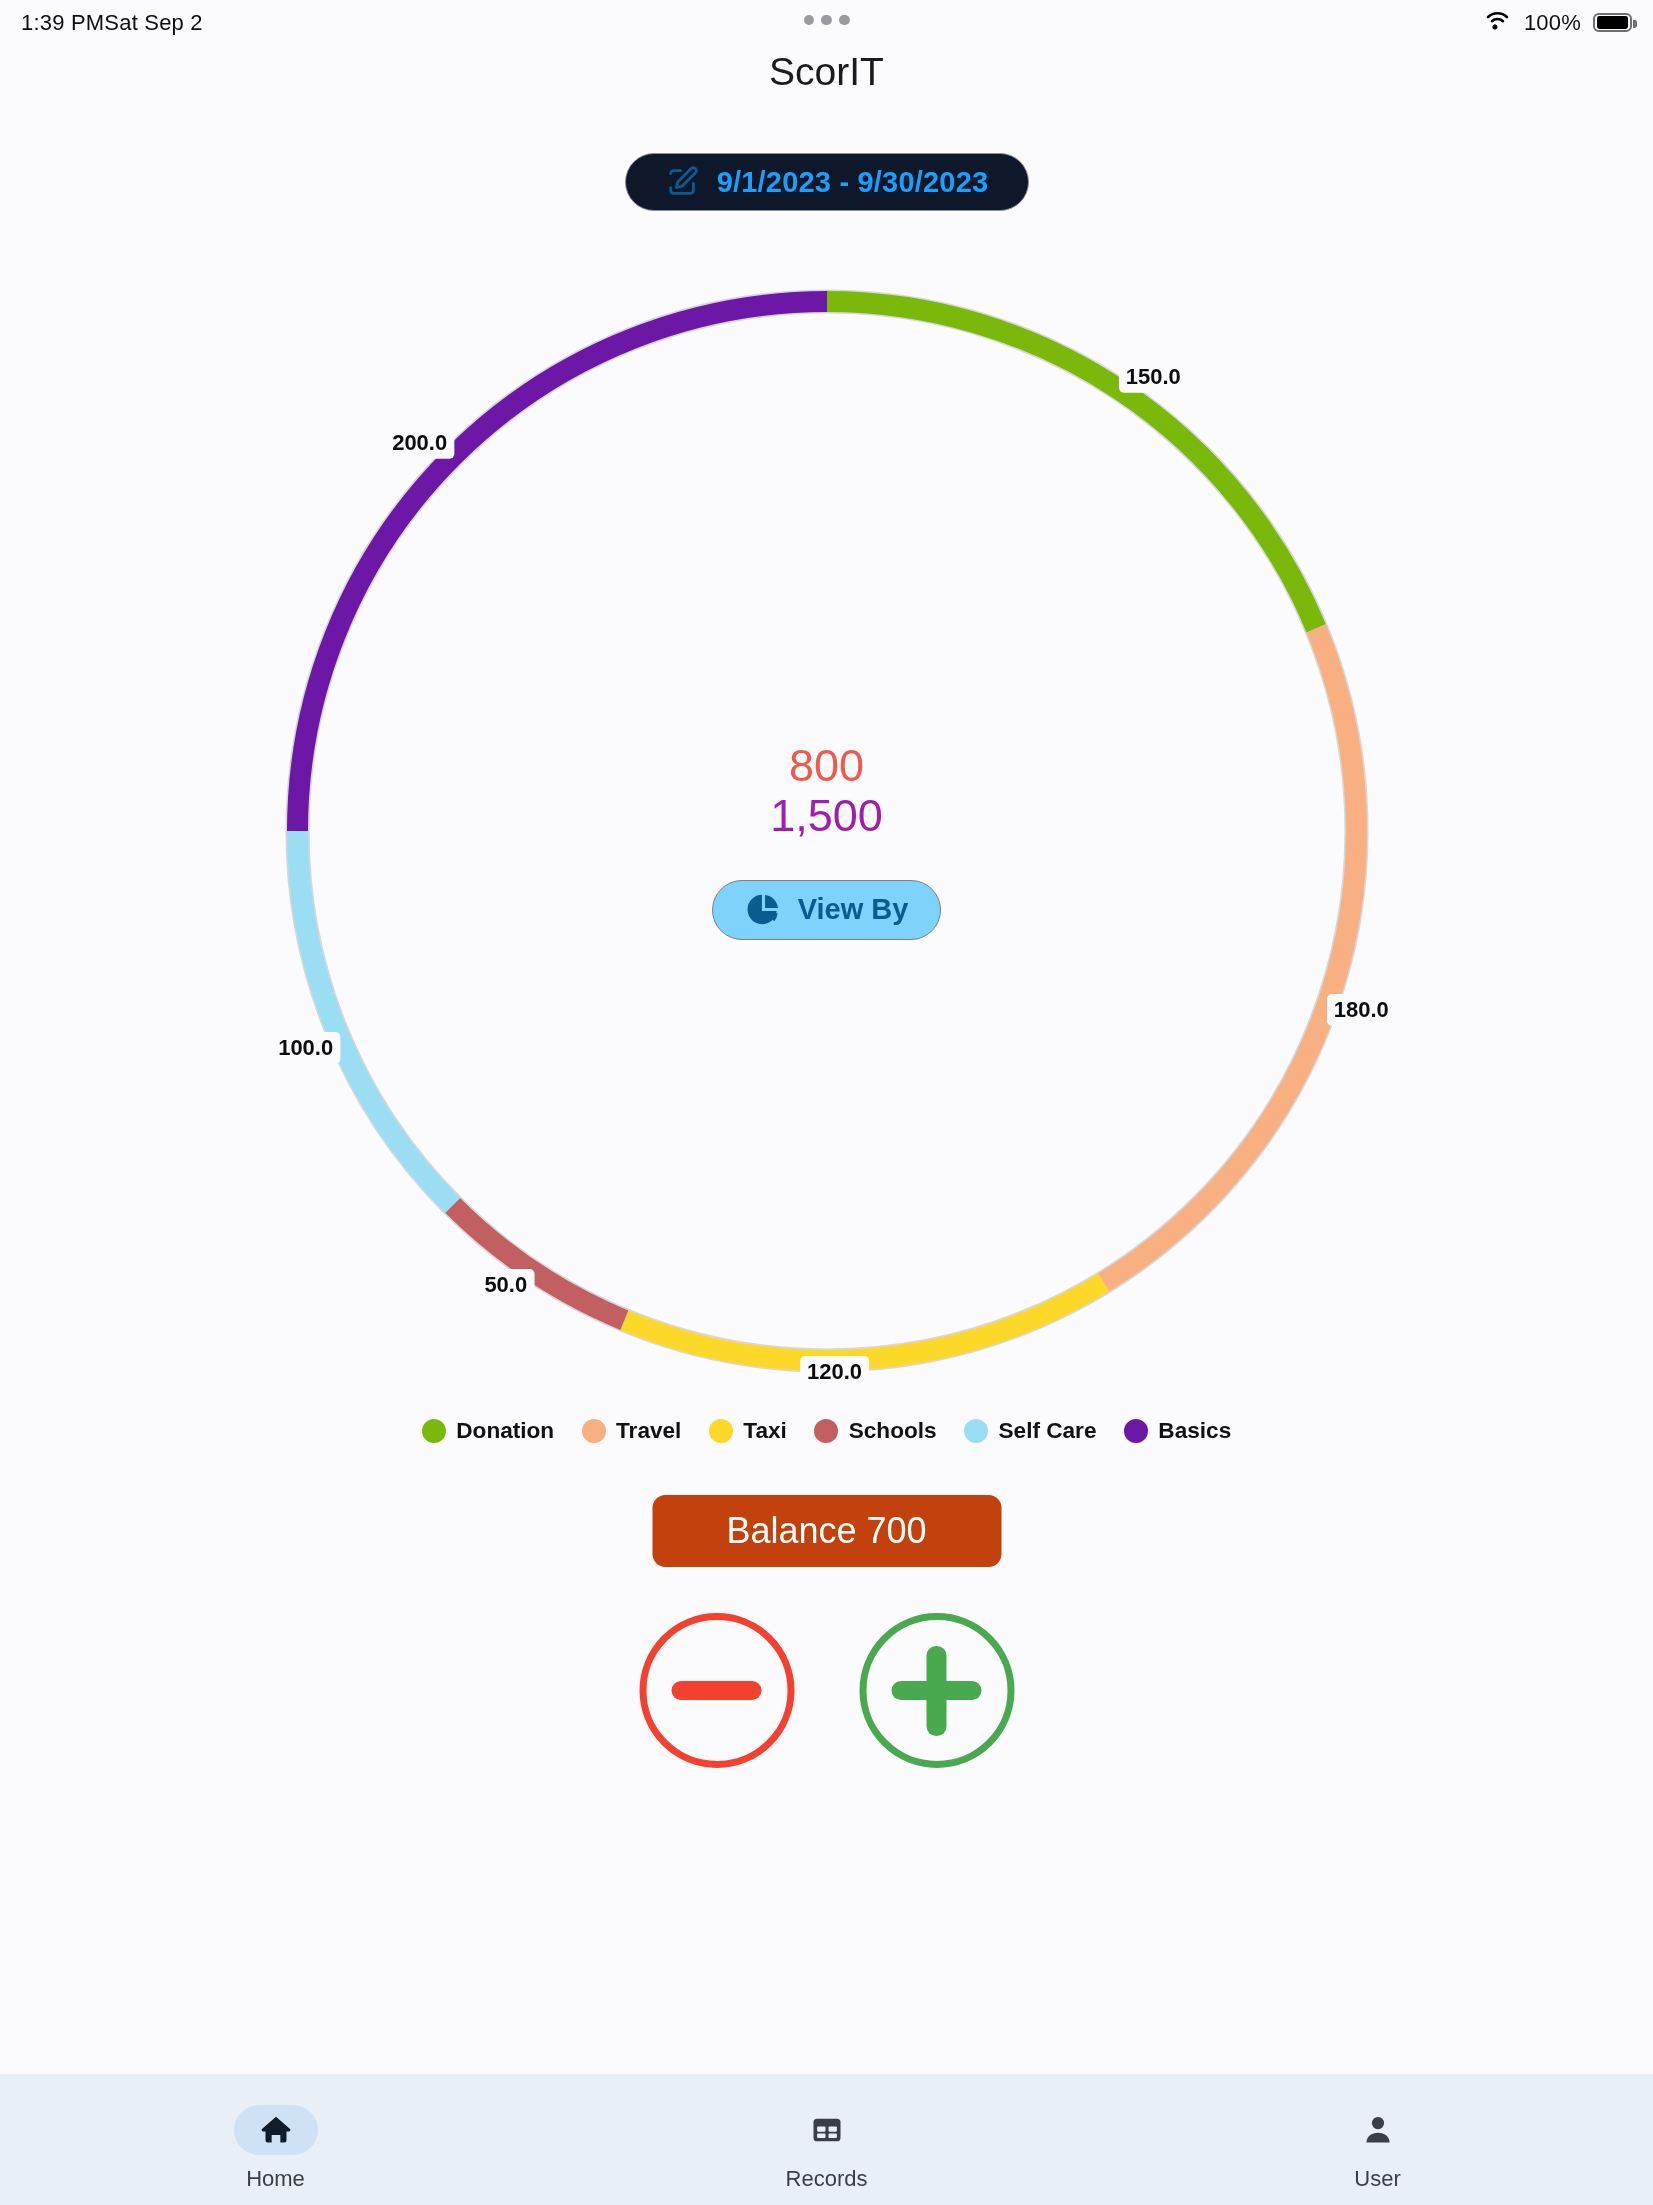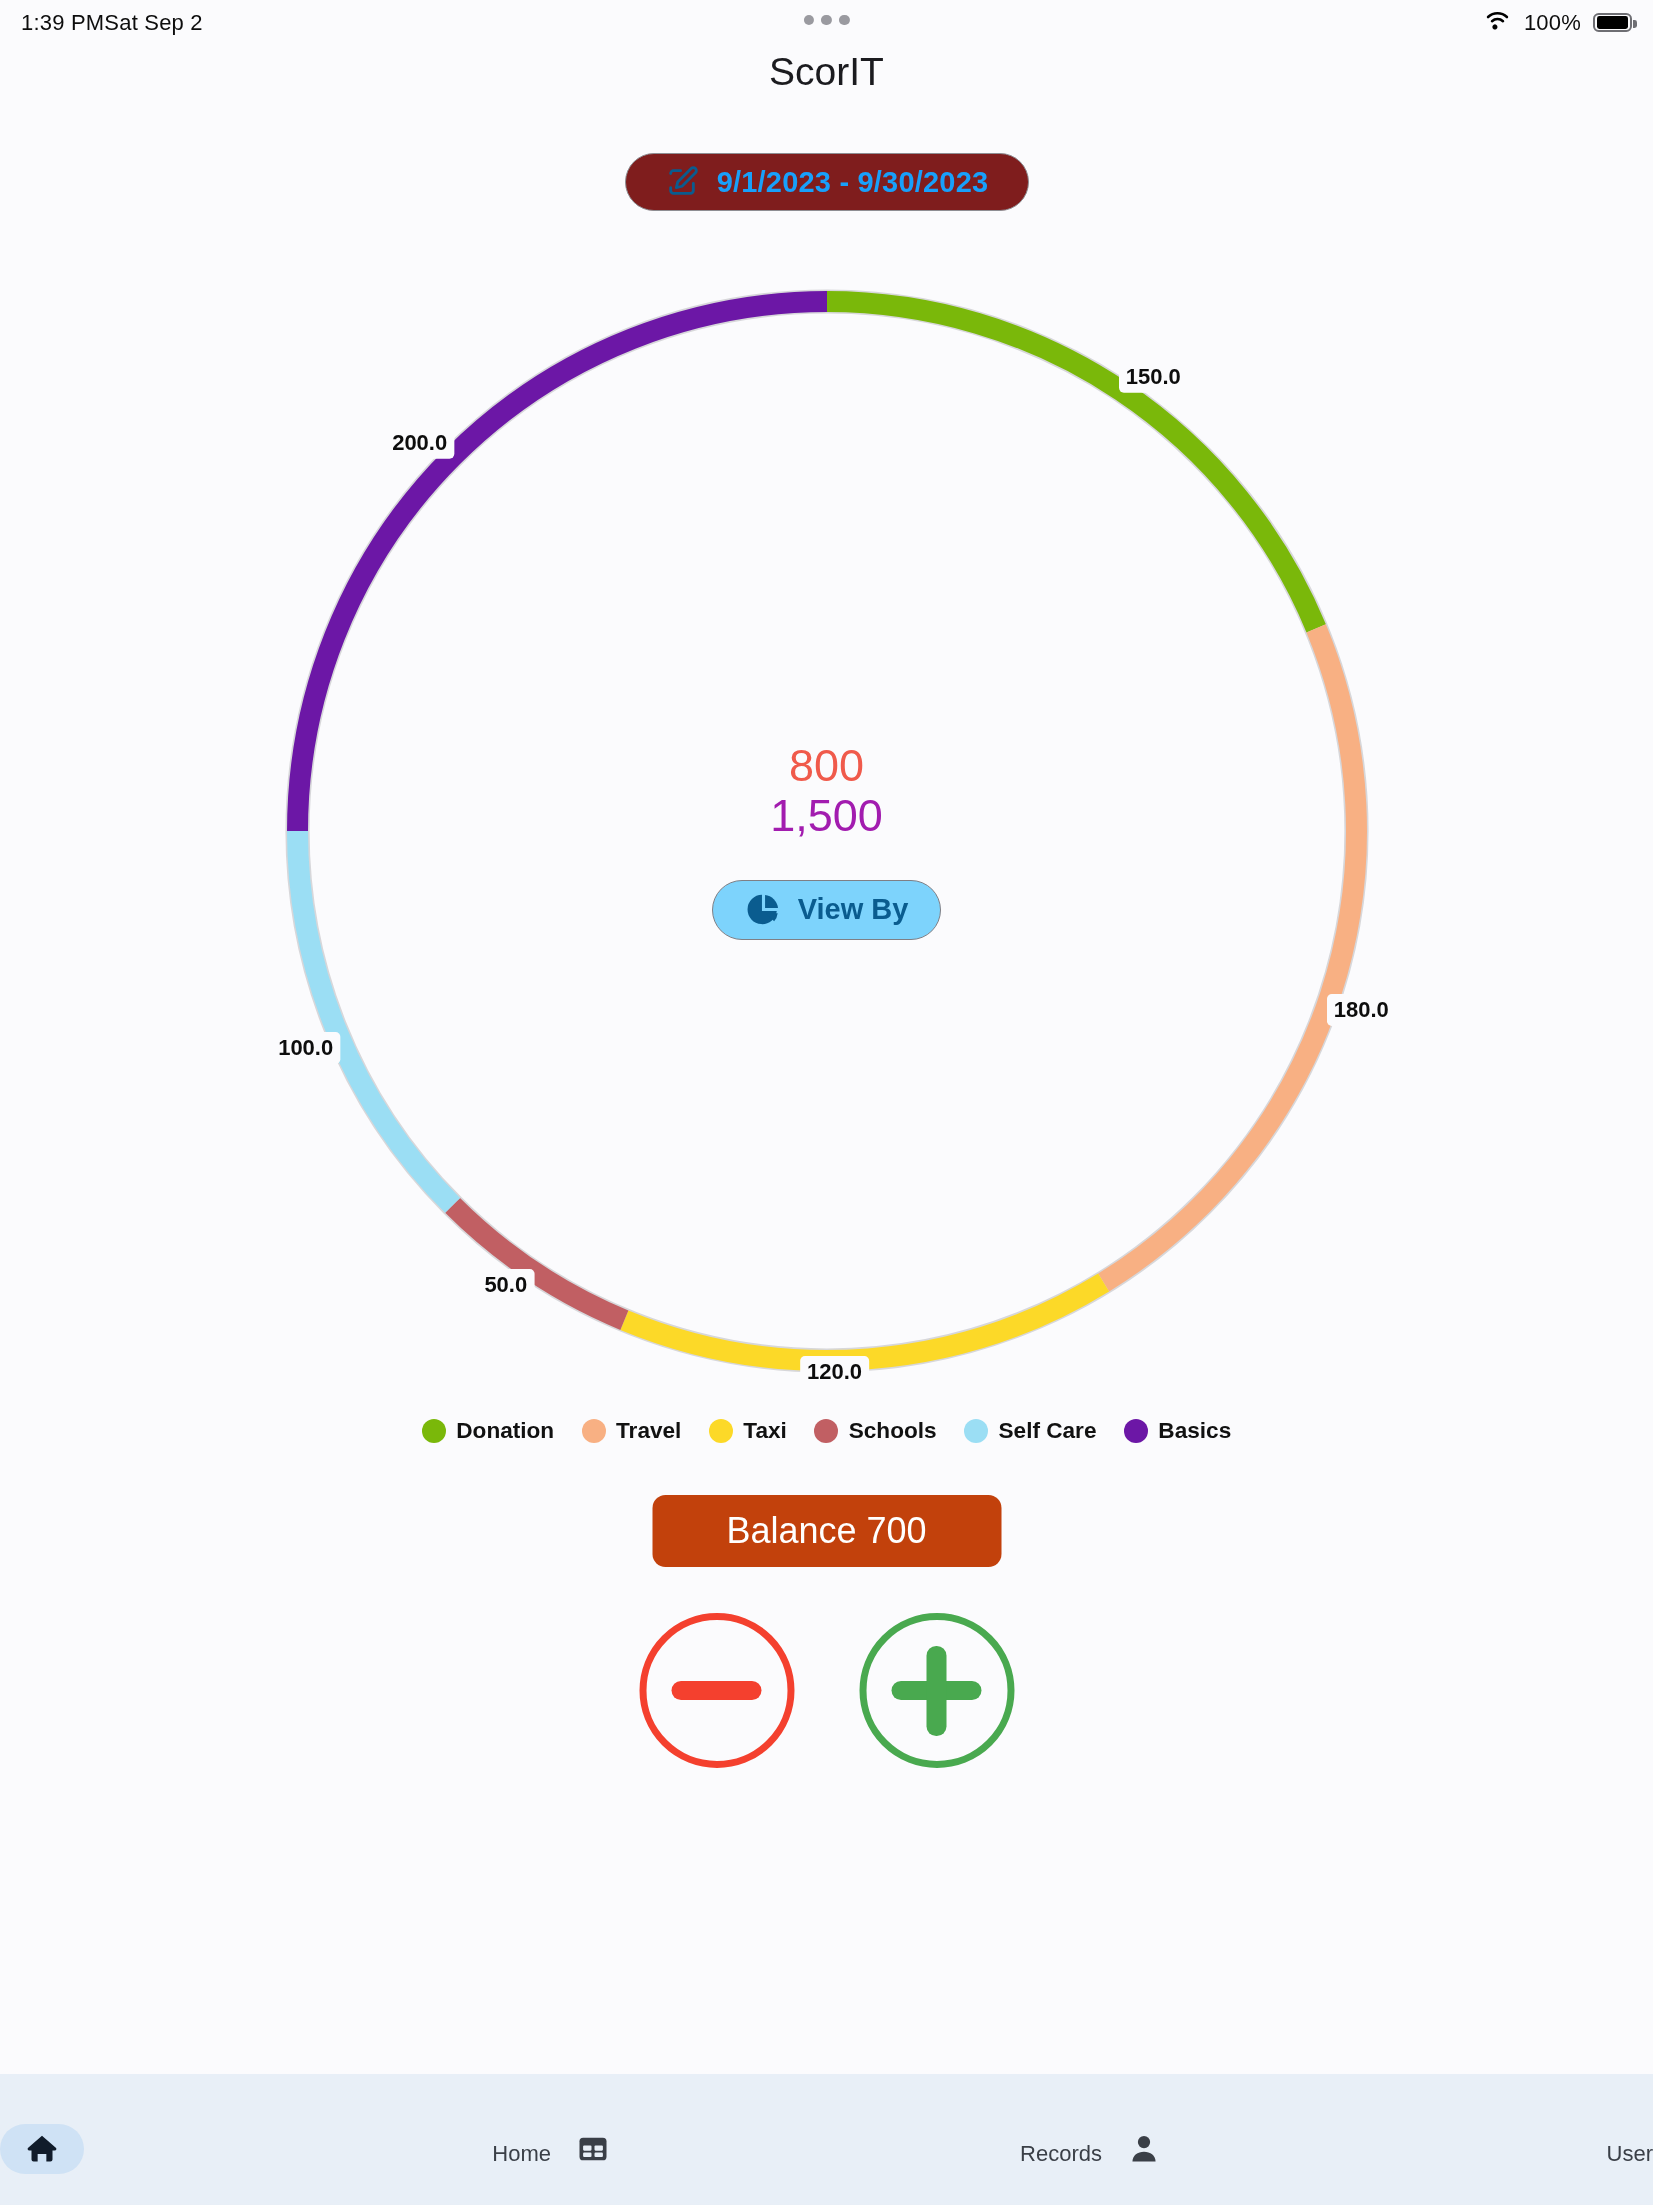--- a/index.html
+++ b/index.html
@@ -34,21 +34,21 @@
 
   
   .app-title {
     position: absolute; top: 50px; left: 0; width: 1653px; text-align: center;
     font-size: 39px; color: #1b1b1f; font-weight: 400;
   }
 
   .date-pill {
     position: absolute; top: 153px; left: 50%; transform: translateX(-50%);
     height: 58px; min-width: 404px; padding: 0 32px;
-    border: 1.6px solid #8e8e93; border-radius: 29px; background: #7f1d1d;
+    border: 1.6px solid #8e8e93; border-radius: 29px; background: #0f172a;
     display: flex; align-items: center; justify-content: center; gap: 18px;
     cursor: pointer;
   }
   .date-text { font-size: 29px; color: #18a0fb; font-weight: 700; letter-spacing: 0.2px; }
   .edit-ico { width: 34px; height: 34px; display: block; }
 
   
   .chart-wrap {
     position: absolute; top: 266px; left: 50%; transform: translateX(-50%);
     width: 1098px; height: 1130px;
@@ -109,22 +109,22 @@
   .bar-v { position: absolute; width: 19.4px; height: 90px; border-radius: 9.7px; }
   .minus-in { position: relative; width: 90px; height: 90px; display:flex; align-items:center; justify-content:center; }
   .plus-in  { position: relative; width: 90px; height: 90px; display:flex; align-items:center; justify-content:center; }
 
   
   .tabbar {
     position: absolute; bottom: 0; left: 0; width: 1653px; height: 131px;
     background: #e8eff7; display: flex; align-items: flex-start;
   }
   .tab {
-    flex: 1; height: 131px; display: flex; flex-direction: row;
-    align-items: center; justify-content: space-between; padding-top: 18px; cursor: pointer;
+    flex: 1; height: 131px; display: flex; flex-direction: column;
+    align-items: center; justify-content: center; padding-top: 18px; cursor: pointer;
   }
   .tab-ico-wrap {
     width: 84px; height: 50px; border-radius: 25px;
     display: flex; align-items: center; justify-content: center;
   }
   .tab-ico-wrap.active { background: #cfe2f5; }
   .tab-ico { width: 36px; height: 36px; display: block; }
   .tab-label { margin-top: 11.3px; font-size: 22px; color: #3a3f47; }
 </style>
 </head>

